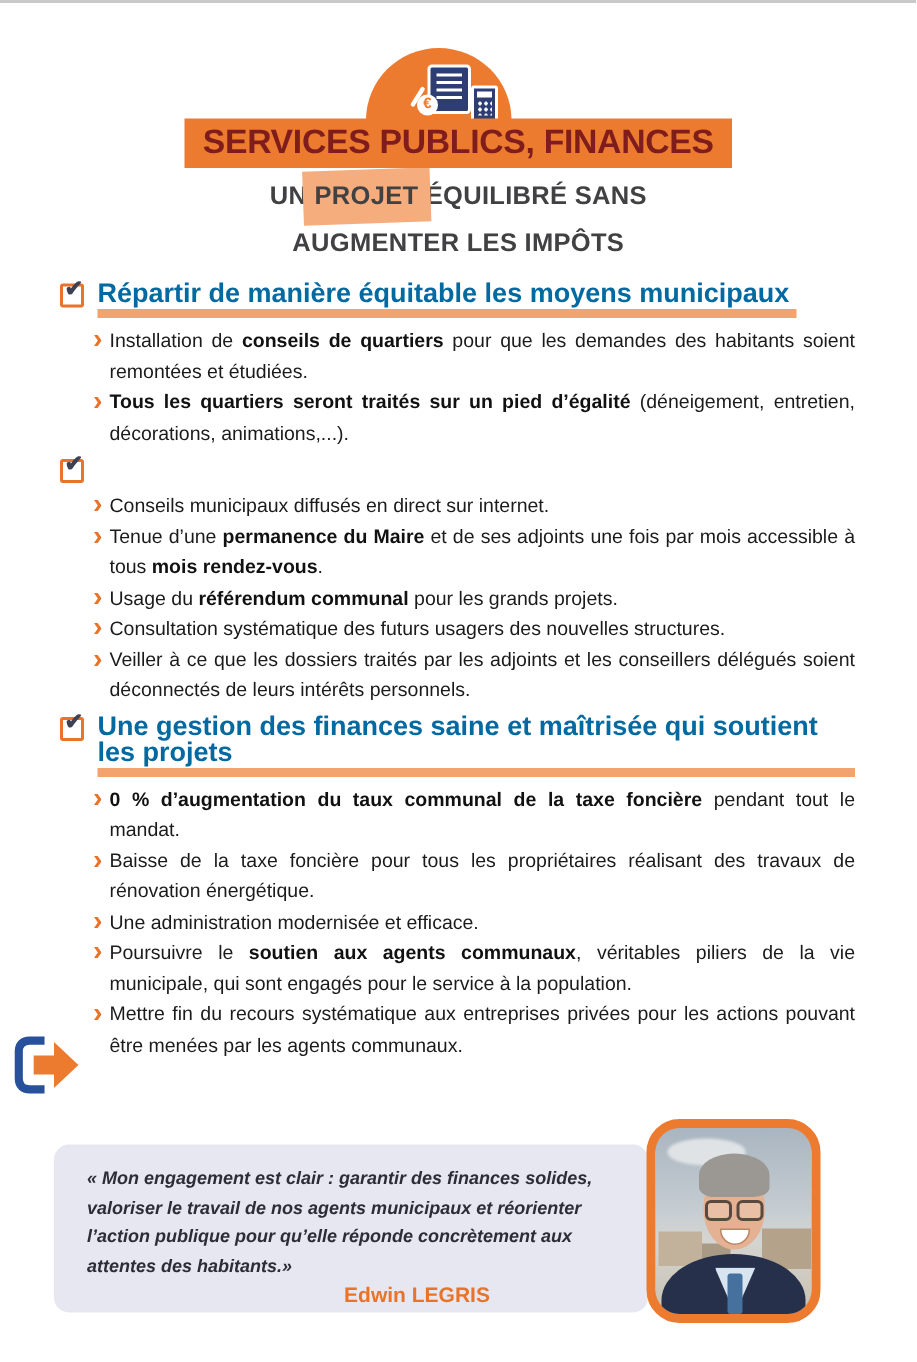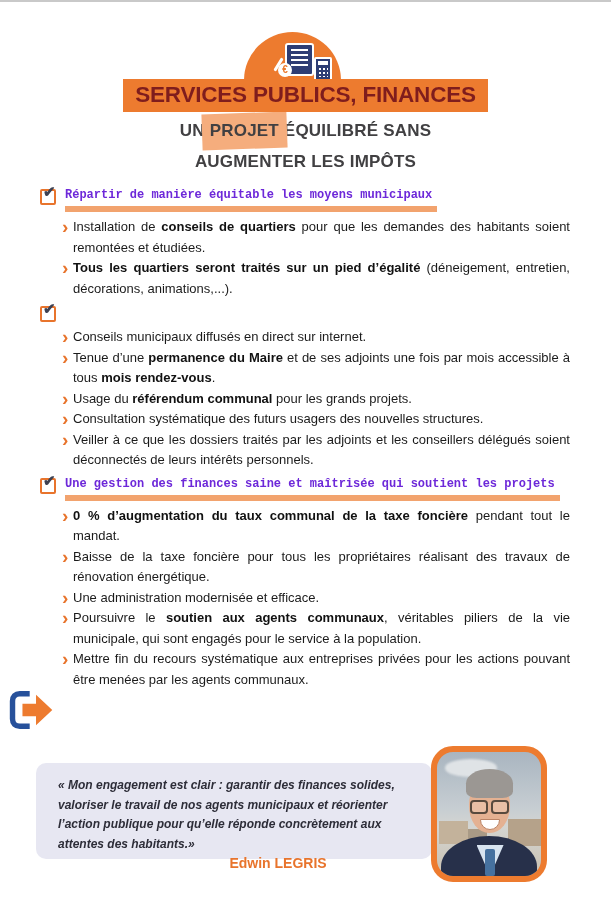--- a/index.html
+++ b/index.html
@@ -36,36 +36,36 @@
   .hl::before{content:"";position:absolute;inset:-2px -8px -3px;background:var(--orange-light);
               transform:rotate(-2deg);z-index:-1;}
 
   
   .sections{padding:5px 41px 0 40px;}
   .sec{margin-bottom:4px;}
   .sec-head{display:flex;align-items:flex-start;gap:9px;margin:5px 0 5px;}
   .checkbox{position:relative;flex:0 0 12px;width:12px;height:12px;border:2px solid var(--orange-deep);
             border-radius:2px;margin-top:2px;}
   .checkbox .mark{position:absolute;left:1px;top:-8px;font-size:15px;color:#3d4152;font-weight:bold;}
-  .sec-title{margin:0;font-size:12px;line-height:17px;font-weight:bold;color:#6d28d9;
-             border-bottom:6px solid var(--underline);padding:0 5px 2px 0;display:inline-block;font-family:Liberation Mono, monospace;}
+  .sec-title{margin:0;font-size:18px;line-height:17px;font-weight:bold;color:#0369a1;
+             border-bottom:6px solid var(--underline);padding:0 5px 2px 0;display:inline-block;}
   .bullet{display:flex;margin-left:22px;}
   .chev{flex:0 0 11px;color:var(--orange-deep);font-weight:bold;font-size:19px;line-height:20px;}
   .btext{margin:0;flex:1;text-align:justify;font-size:13px;line-height:20.5px;color:#1b1b1b;}
   .btext strong{color:#111;}
 
   
   .objective-row{position:absolute;left:0;top:686px;width:611px;height:52px;}
   .obj-icon{position:absolute;left:8px;top:1px;width:47px;height:46px;}
   .objective-box{position:absolute;left:57px;top:2px;width:511px;box-sizing:border-box;
                  background:var(--objective-bg);padding:6px 13px 7px;font-size:12px;line-height:19px;color:#161616;}
   .objective-box strong{font-size:12.5px;}
 
   
-  .quote-box{position:absolute;left:36px;top:763px;width:396px;height:96px;box-sizing:border-box;
+  .quote-box{position:absolute;left:36px;top:763px;width:396px;height:112px;box-sizing:border-box;
              background:var(--quote-bg);border-radius:10px;padding:13px 14px 4px 22px;}
   .quote-text{margin:0;font-style:italic;font-weight:bold;color:#2d2d38;font-size:12px;line-height:19.5px;}
   .quote-author{color:var(--orange-deep);font-weight:bold;font-size:14px;text-align:center;
                 padding-left:80px;margin-top:1px;}
   .photo{position:absolute;left:431px;top:746px;width:116px;height:136px;box-sizing:border-box;
          border:6px solid var(--orange);border-radius:22px;overflow:hidden;
          background:linear-gradient(180deg,#a9b5c0 0%,#c6cdd2 45%,#d4d5d2 60%,#c9c0b0 100%);}
   .photo div{position:absolute;}
   .ph-cloud{top:6%;left:8%;width:50%;height:14%;background:#dfe3e6;border-radius:50%;filter:blur(1px);}
   .ph-bld1{left:2%;bottom:26%;width:28%;height:18%;background:#c3b29b;}

